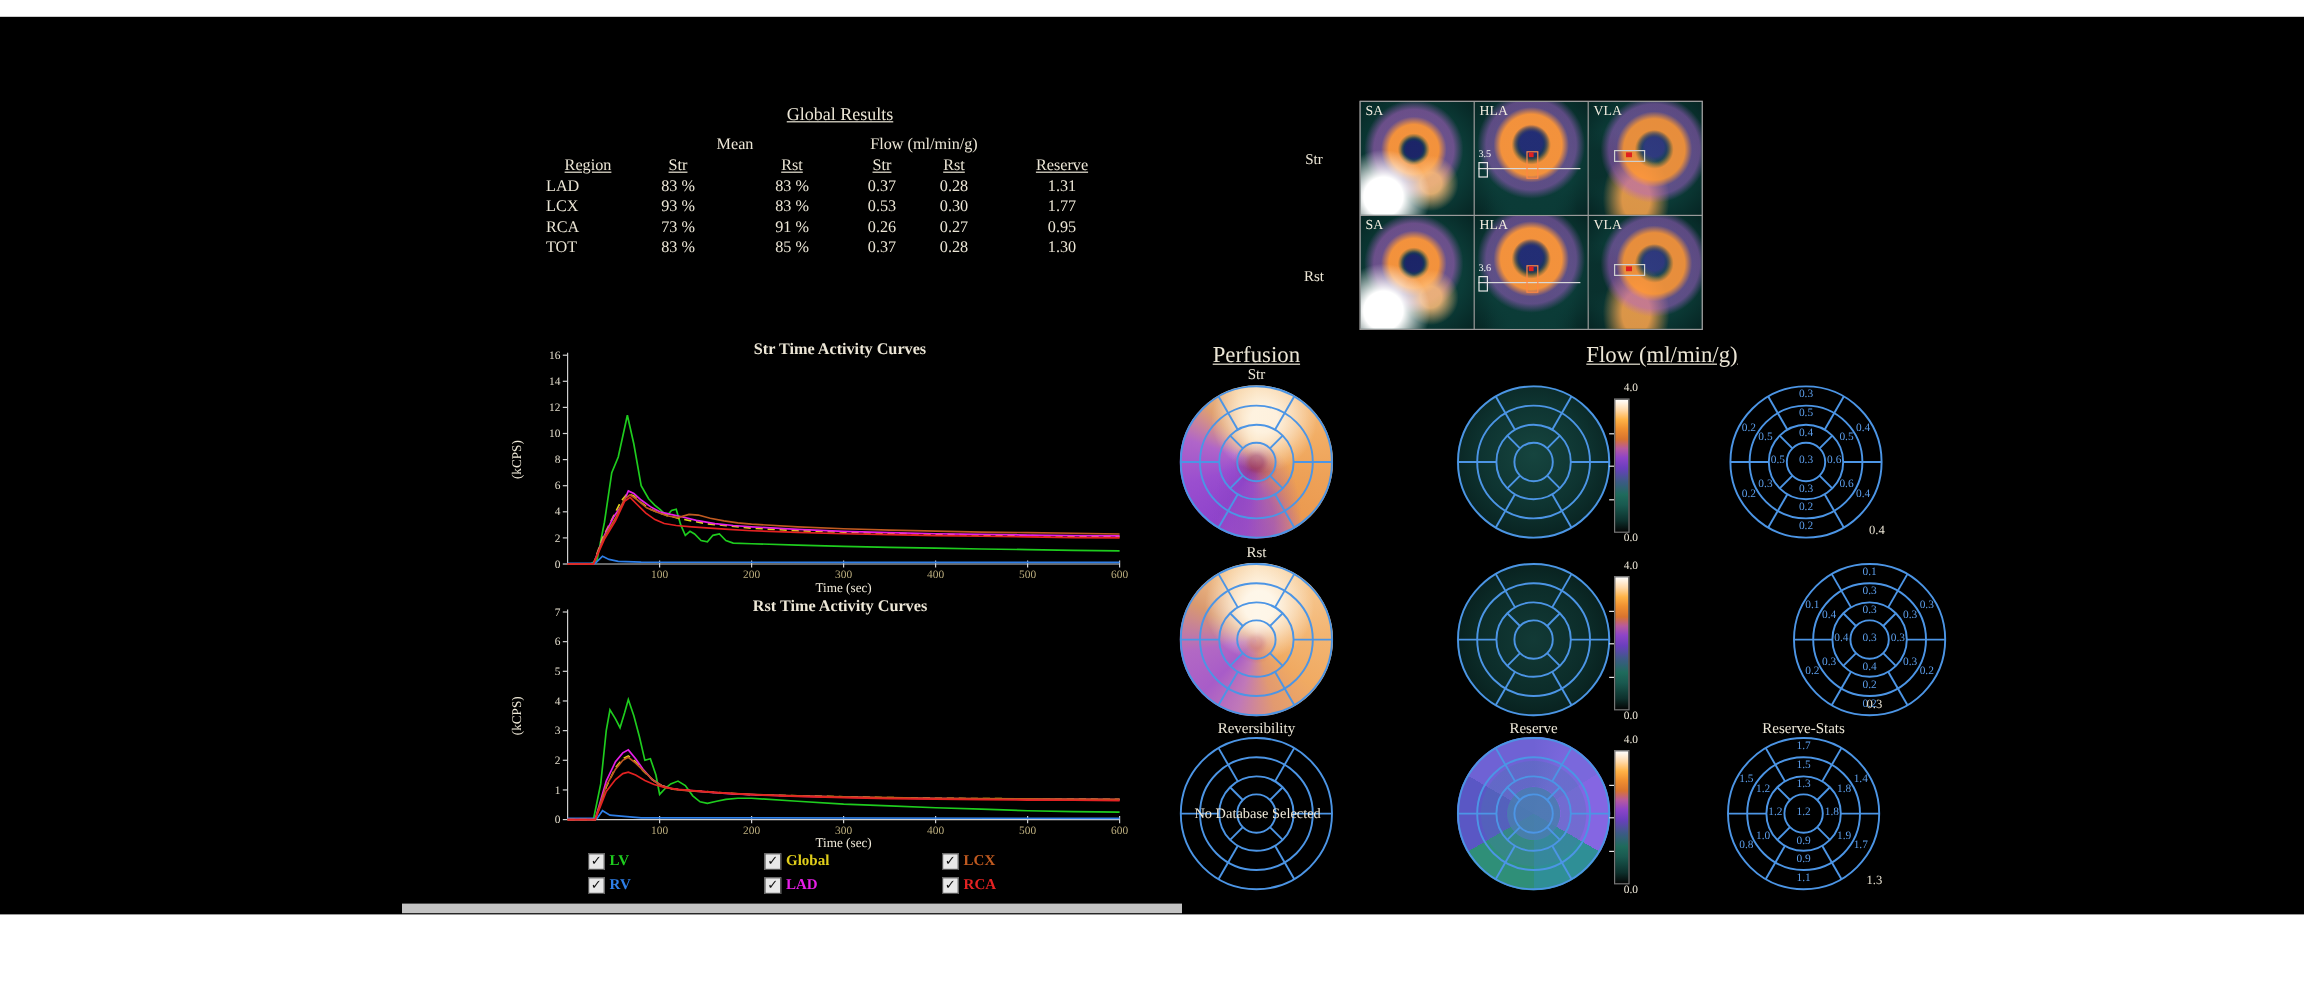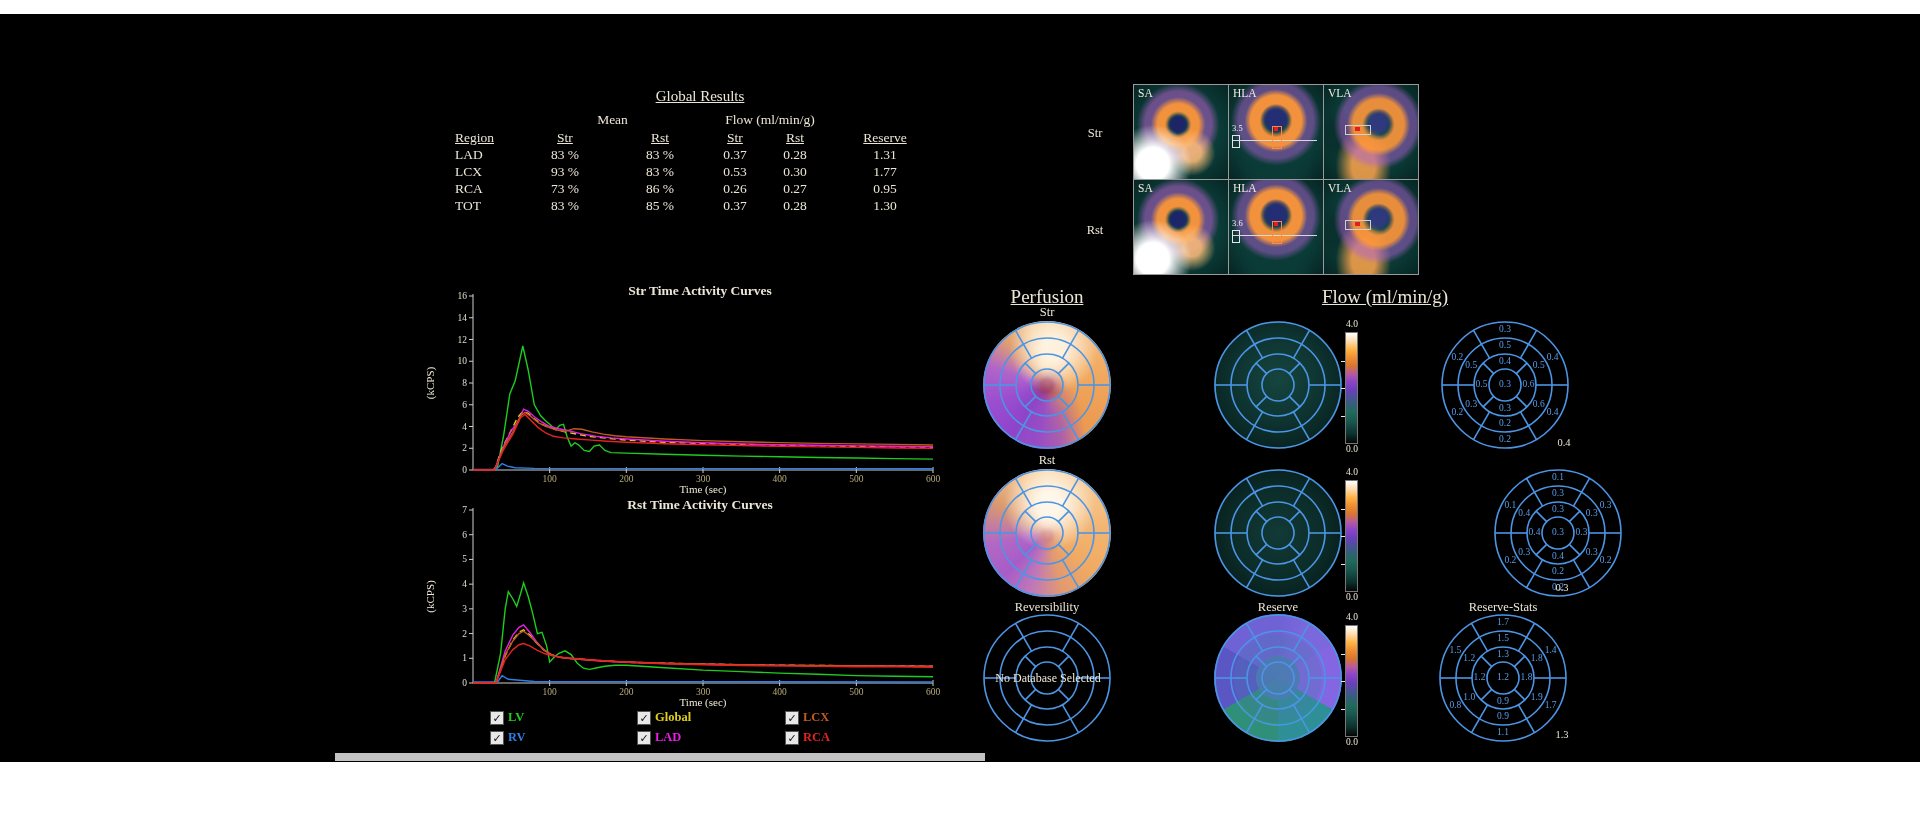--- a/index.html
+++ b/index.html
@@ -82,34 +82,34 @@
   .flow-teal2{background:radial-gradient(circle at 50% 50%, #123a36 0%, #0c2d2a 48%, #071d1b 80%, #031211 100%);}
   .reserve-map{background:
      radial-gradient(circle at 50% 50%, rgba(74,124,176,0.9) 0 24%, rgba(74,124,176,0) 25%),
      radial-gradient(circle at 50% 50%, rgba(0,0,0,0) 0 25%, rgba(70,120,170,0.30) 25% 48%, rgba(0,0,0,0) 49%),
      conic-gradient(from 0deg, #6f62d4 0deg, #7a68dc 28deg 58deg, #8566e2 58deg 120deg, #2f8f96 120deg 180deg, #2f8f78 180deg 240deg, #5a57c4 240deg 300deg, #6f62d4 300deg 360deg);}
   .segv{position:absolute;width:24px;text-align:center;font-size:9.5px;color:#5b9ce8;}
   .globv{width:36px;font-size:10.5px;color:#e9e3d3;text-align:center;}
   .nodb{left:967px;top:671px;width:162px;font-size:12px;color:#f0ead9;z-index:6;}
   .cbar{position:absolute;left:1345px;width:11px;height:110px;border:1px solid #777;
     background:linear-gradient(to top,#050505 0%,#0d302c 8%,#19594f 20%,#1f6b5c 28%,#3d5a86 38%,#6a3fbd 48%,#8e44c8 56%,#b85a9e 63%,#d9742f 70%,#f09030 78%,#ffb347 85%,#ffd9a8 92%,#ffffff 100%);}
-  .cblab{left:1339px;width:26px;font-size:9.5px;color:#f0eada;text-align:center;}
+  .cblab{left:1339px;width:26px;font-size:9.5px;color:#f0eada;text-align:right;}
   .cbtick{position:absolute;left:-5px;width:4px;height:1px;background:#e8e8e8;}
   .gray-strip{position:absolute;left:335px;top:753px;width:650px;height:8px;background:#c3c3c3;}
 </style>
 </head>
 <body>
 
 <div class="stage">
   <div class="canvas"></div>
 
   <div class="t ctr ul gr-title">Global Results</div>
   <div class="t gr-group c1" style="left:525px;width:175px;text-align:center;">Mean</div>
   <div class="t gr-group" style="left:690px;width:160px;text-align:center;">Flow (ml/min/g)</div>
-  <div class="t gr-head grc c0 ul" style="top:130px;">Region</div>
+  <div class="t gr-head grc c0 ul" style="top:130px;text-align:center;">Region</div>
   <div class="t gr-head grc c1 ul" style="top:130px;">Str</div>
   <div class="t gr-head grc c2 ul" style="top:130px;">Rst</div>
   <div class="t gr-head grc c3 ul" style="top:130px;">Str</div>
   <div class="t gr-head grc c4 ul" style="top:130px;">Rst</div>
   <div class="t gr-head grc c5 ul" style="top:130px;">Reserve</div>
   <div id="gr-rows">
       <div class="gr-row" style="top: 147px;">
         <span class="grc c0">LAD</span>
         <span class="grc c1">83 %</span>
         <span class="grc c2">83 %</span>
@@ -121,21 +121,21 @@
         <span class="grc c0">LCX</span>
         <span class="grc c1">93 %</span>
         <span class="grc c2">83 %</span>
         <span class="grc c3">0.53</span>
         <span class="grc c4">0.30</span>
         <span class="grc c5">1.77</span>
       </div>
       <div class="gr-row" style="top: 181px;">
         <span class="grc c0">RCA</span>
         <span class="grc c1">73 %</span>
-        <span class="grc c2">86 %</span>
+        <span class="grc c2">91 %</span>
         <span class="grc c3">0.26</span>
         <span class="grc c4">0.27</span>
         <span class="grc c5">0.95</span>
       </div>
       <div class="gr-row" style="top: 198px;">
         <span class="grc c0">TOT</span>
         <span class="grc c1">83 %</span>
         <span class="grc c2">85 %</span>
         <span class="grc c3">0.37</span>
         <span class="grc c4">0.28</span>

